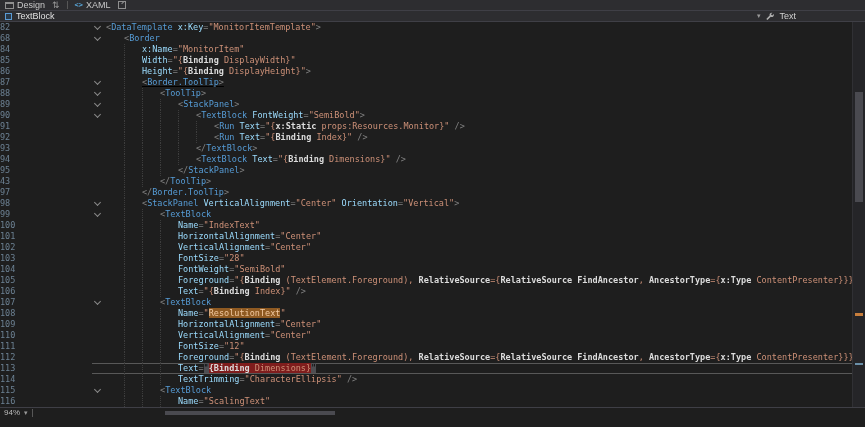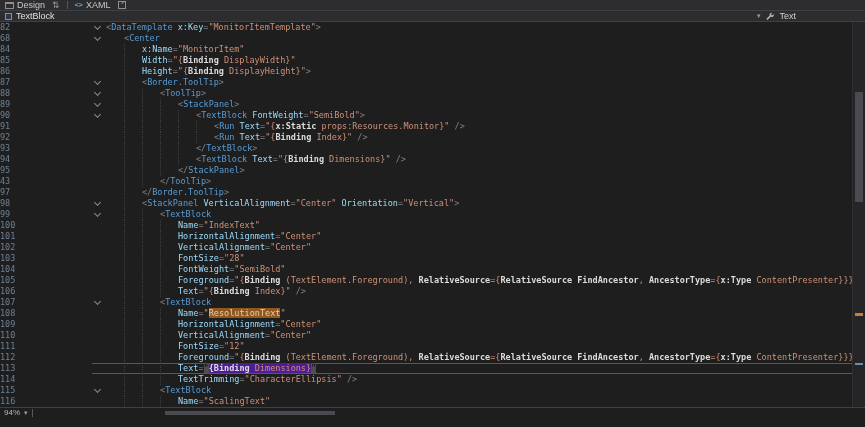--- a/index.html
+++ b/index.html
@@ -41,21 +41,21 @@
   .fold{width:14px;flex:none;position:relative}
   .chev{position:absolute;left:3px;top:2px;width:5px;height:5px;border-right:1px solid #8a8a8a;border-bottom:1px solid #8a8a8a;transform:rotate(45deg)}
   .content{flex:1;position:relative;min-width:0}
   .guide{position:absolute;top:0;bottom:0;width:0;border-left:1px dotted #3d3d3d}
   .code{display:block;position:relative}
   .tk.d{color:#808080}
   .tk.el{color:#569cd6}
   .tk.at{color:#9cdcfe}
   .tk.av{color:#ce9178}
   .tk.mk{color:#dcdcdc;font-weight:bold}
-  .tk.sel{background:#4c1d95}
+  .tk.sel{background:#7f1d1d}
   .tk.qhl{background:#4e4e52}
   .tk.hl{background:#8f5a22;color:#f2c9a0}
   .line.cur .linebody{box-shadow:inset 0 1px 0 #585858,inset 0 -1px 0 #585858}
 
   
   #vscroll{position:absolute;top:0;right:0;width:13px;height:385px;background:#252528;border-left:1px solid #303034}
   #vthumb{position:absolute;left:2px;right:2px;top:70px;height:110px;background:#4a4a50}
   .mark-find{position:absolute;left:2px;right:2px;top:291px;height:3px;background:#c77e3c}
   .mark-caret{position:absolute;left:2px;right:2px;top:341px;height:2px;background:#6a8fa8}
 
@@ -94,25 +94,25 @@
           <path d="M7.5 0.8a2.4 2.4 0 0 0-2.3 3.1L1.4 7.7l1.3 1.3 3.7-3.6A2.4 2.4 0 0 0 9.6 2.2L8 3.8 6.6 2.4 8.2 0.9z" fill="#b0b0b0"></path>
         </svg>
       <span>Text</span>
     </div>
   </div>
 
 
   <div id="editor">
     <div id="code-lines">
         <div class="line"><span class="num">82</span><span class="linebody"><span class="fold"><span class="chev"></span></span><span class="content"><span class="code" style="padding-left: 0px;"><span class="tk d">&lt;</span><span class="tk el">DataTemplate </span><span class="tk at">x:Key</span><span class="tk d">=</span><span class="tk av">"MonitorItemTemplate"</span><span class="tk d">&gt;</span></span></span></span></div>
-        <div class="line"><span class="num">68</span><span class="linebody"><span class="fold"><span class="chev"></span></span><span class="content"><span class="code" style="padding-left: 18px;"><span class="tk d">&lt;</span><span class="tk el">Center</span></span></span></span></div>
+        <div class="line"><span class="num">68</span><span class="linebody"><span class="fold"><span class="chev"></span></span><span class="content"><span class="code" style="padding-left: 18px;"><span class="tk d">&lt;</span><span class="tk el">Border</span></span></span></span></div>
         <div class="line"><span class="num">84</span><span class="linebody"><span class="fold"></span><span class="content"><span class="guide" style="left: 18px;"></span><span class="code" style="padding-left: 36px;"><span class="tk at">x:Name</span><span class="tk d">=</span><span class="tk av">"MonitorItem"</span></span></span></span></div>
         <div class="line"><span class="num">85</span><span class="linebody"><span class="fold"></span><span class="content"><span class="guide" style="left: 18px;"></span><span class="code" style="padding-left: 36px;"><span class="tk at">Width</span><span class="tk d">=</span><span class="tk av">"{</span><span class="tk mk">Binding</span><span class="tk av"> DisplayWidth}"</span></span></span></span></div>
         <div class="line"><span class="num">86</span><span class="linebody"><span class="fold"></span><span class="content"><span class="guide" style="left: 18px;"></span><span class="code" style="padding-left: 36px;"><span class="tk at">Height</span><span class="tk d">=</span><span class="tk av">"{</span><span class="tk mk">Binding</span><span class="tk av"> DisplayHeight}"</span><span class="tk d">&gt;</span></span></span></span></div>
-        <div class="line"><span class="num">87</span><span class="linebody"><span class="fold"><span class="chev"></span></span><span class="content"><span class="guide" style="left: 18px;"></span><span class="code" style="padding-left: 36px;"><span class="tk d">&lt;</span><span class="tk el">Border.ToolTip</span><span class="tk d">&gt;</span></span></span></span></div>
+        <div class="line"><span class="num">87</span><span class="linebody"><span class="fold"><span class="chev"></span></span><span class="content"><span class="guide" style="left: 18px;"></span><span class="code" style="padding-left: 36px; text-decoration: underline;"><span class="tk d">&lt;</span><span class="tk el">Border.ToolTip</span><span class="tk d">&gt;</span></span></span></span></div>
         <div class="line"><span class="num">88</span><span class="linebody"><span class="fold"><span class="chev"></span></span><span class="content"><span class="guide" style="left: 18px;"></span><span class="guide" style="left: 36px;"></span><span class="code" style="padding-left: 54px;"><span class="tk d">&lt;</span><span class="tk el">ToolTip</span><span class="tk d">&gt;</span></span></span></span></div>
         <div class="line"><span class="num">89</span><span class="linebody"><span class="fold"><span class="chev"></span></span><span class="content"><span class="guide" style="left: 18px;"></span><span class="guide" style="left: 36px;"></span><span class="guide" style="left: 54px;"></span><span class="code" style="padding-left: 72px;"><span class="tk d">&lt;</span><span class="tk el">StackPanel</span><span class="tk d">&gt;</span></span></span></span></div>
         <div class="line"><span class="num">90</span><span class="linebody"><span class="fold"><span class="chev"></span></span><span class="content"><span class="guide" style="left: 18px;"></span><span class="guide" style="left: 36px;"></span><span class="guide" style="left: 54px;"></span><span class="guide" style="left: 72px;"></span><span class="code" style="padding-left: 90px;"><span class="tk d">&lt;</span><span class="tk el">TextBlock </span><span class="tk at">FontWeight</span><span class="tk d">=</span><span class="tk av">"SemiBold"</span><span class="tk d">&gt;</span></span></span></span></div>
         <div class="line"><span class="num">91</span><span class="linebody"><span class="fold"></span><span class="content"><span class="guide" style="left: 18px;"></span><span class="guide" style="left: 36px;"></span><span class="guide" style="left: 54px;"></span><span class="guide" style="left: 72px;"></span><span class="guide" style="left: 90px;"></span><span class="code" style="padding-left: 108px;"><span class="tk d">&lt;</span><span class="tk el">Run </span><span class="tk at">Text</span><span class="tk d">=</span><span class="tk av">"{</span><span class="tk mk">x:Static</span><span class="tk av"> props:Resources.Monitor}" </span><span class="tk d">/&gt;</span></span></span></span></div>
         <div class="line"><span class="num">92</span><span class="linebody"><span class="fold"></span><span class="content"><span class="guide" style="left: 18px;"></span><span class="guide" style="left: 36px;"></span><span class="guide" style="left: 54px;"></span><span class="guide" style="left: 72px;"></span><span class="guide" style="left: 90px;"></span><span class="code" style="padding-left: 108px;"><span class="tk d">&lt;</span><span class="tk el">Run </span><span class="tk at">Text</span><span class="tk d">=</span><span class="tk av">"{</span><span class="tk mk">Binding</span><span class="tk av"> Index}" </span><span class="tk d">/&gt;</span></span></span></span></div>
         <div class="line"><span class="num">93</span><span class="linebody"><span class="fold"></span><span class="content"><span class="guide" style="left: 18px;"></span><span class="guide" style="left: 36px;"></span><span class="guide" style="left: 54px;"></span><span class="guide" style="left: 72px;"></span><span class="code" style="padding-left: 90px;"><span class="tk d">&lt;/</span><span class="tk el">TextBlock</span><span class="tk d">&gt;</span></span></span></span></div>
         <div class="line"><span class="num">94</span><span class="linebody"><span class="fold"></span><span class="content"><span class="guide" style="left: 18px;"></span><span class="guide" style="left: 36px;"></span><span class="guide" style="left: 54px;"></span><span class="guide" style="left: 72px;"></span><span class="code" style="padding-left: 90px;"><span class="tk d">&lt;</span><span class="tk el">TextBlock </span><span class="tk at">Text</span><span class="tk d">=</span><span class="tk av">"{</span><span class="tk mk">Binding</span><span class="tk av"> Dimensions}" </span><span class="tk d">/&gt;</span></span></span></span></div>
         <div class="line"><span class="num">95</span><span class="linebody"><span class="fold"></span><span class="content"><span class="guide" style="left: 18px;"></span><span class="guide" style="left: 36px;"></span><span class="guide" style="left: 54px;"></span><span class="code" style="padding-left: 72px;"><span class="tk d">&lt;/</span><span class="tk el">StackPanel</span><span class="tk d">&gt;</span></span></span></span></div>
         <div class="line"><span class="num">43</span><span class="linebody"><span class="fold"></span><span class="content"><span class="guide" style="left: 18px;"></span><span class="guide" style="left: 36px;"></span><span class="code" style="padding-left: 54px;"><span class="tk d">&lt;/</span><span class="tk el">ToolTip</span><span class="tk d">&gt;</span></span></span></span></div>
         <div class="line"><span class="num">97</span><span class="linebody"><span class="fold"></span><span class="content"><span class="guide" style="left: 18px;"></span><span class="code" style="padding-left: 36px;"><span class="tk d">&lt;/</span><span class="tk el">Border.ToolTip</span><span class="tk d">&gt;</span></span></span></span></div>

